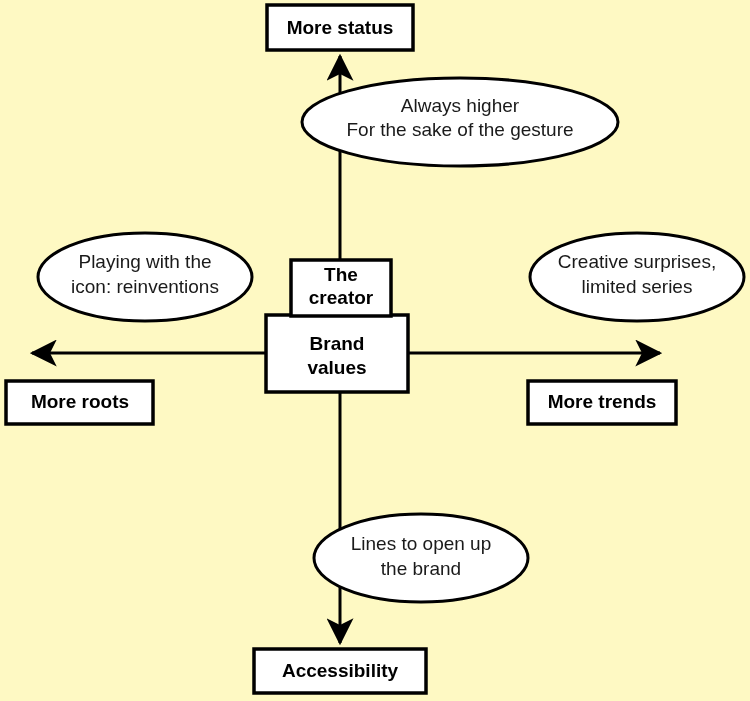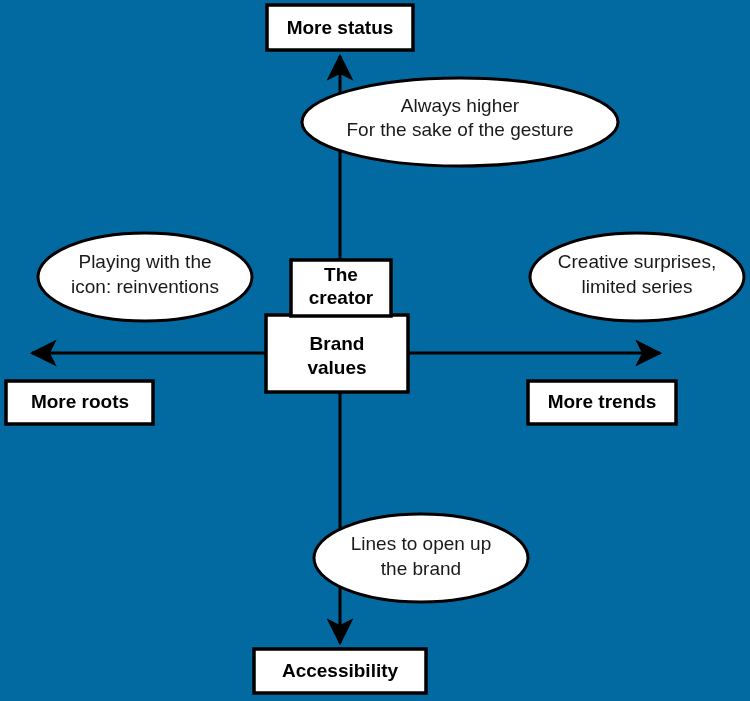--- a/index.html
+++ b/index.html
@@ -7,21 +7,21 @@
     padding: 0;
     background: #ffffff;
   }
   body {
     font-family: "Liberation Sans", sans-serif;
   }
   #diagram-root {
     position: relative;
     width: 750px;
     height: 701px;
-    background: #0369a1;
+    background: #fef9c3;
     overflow: hidden;
   }
   #diagram-svg {
     position: absolute;
     top: 0;
     left: 0;
     width: 750px;
     height: 701px;
   }
   .axis-line {

